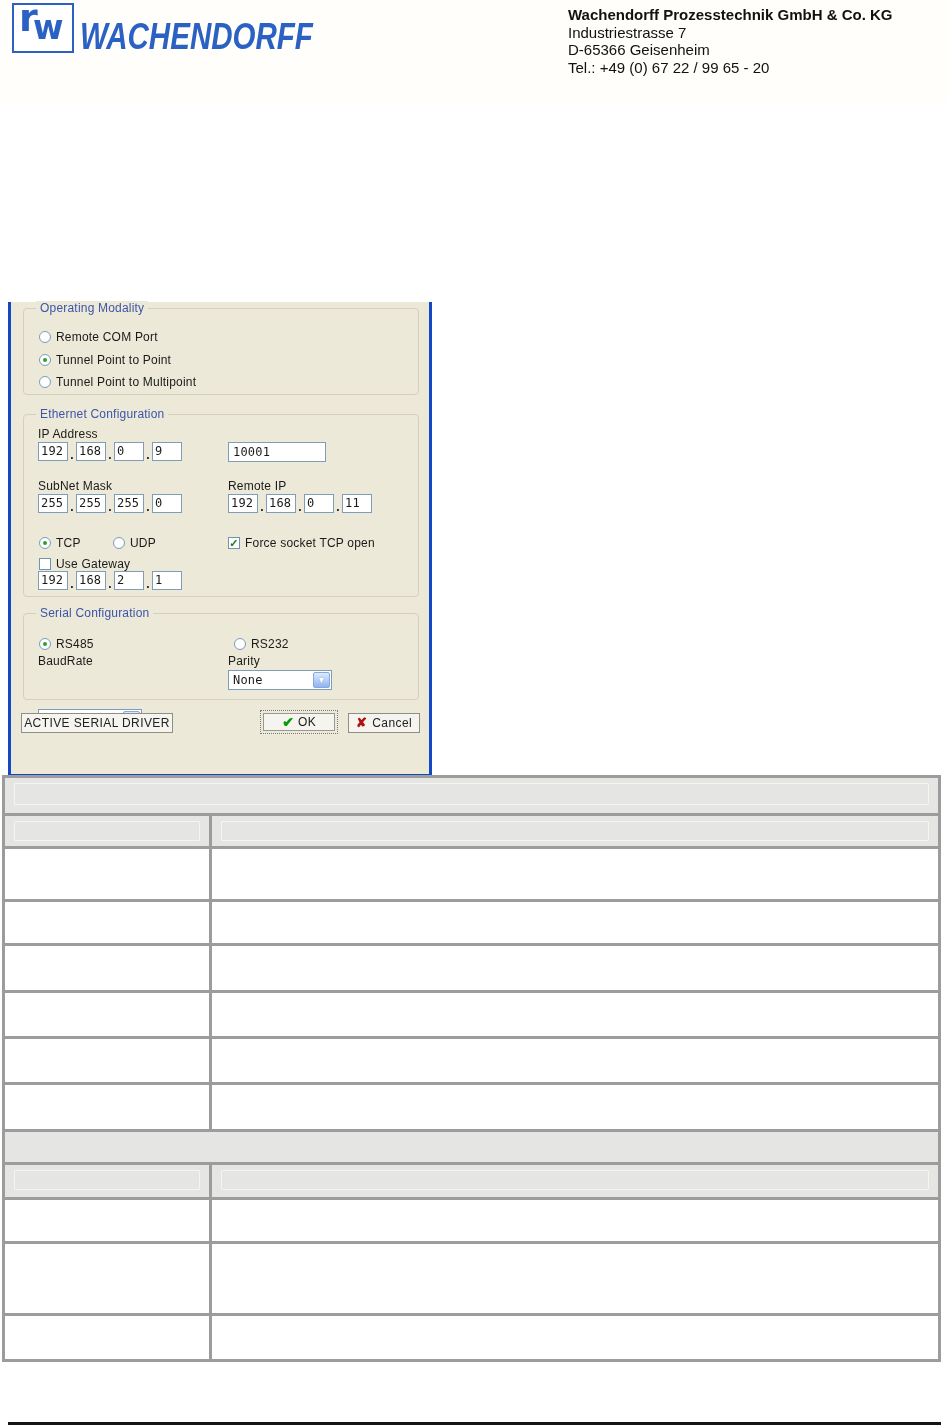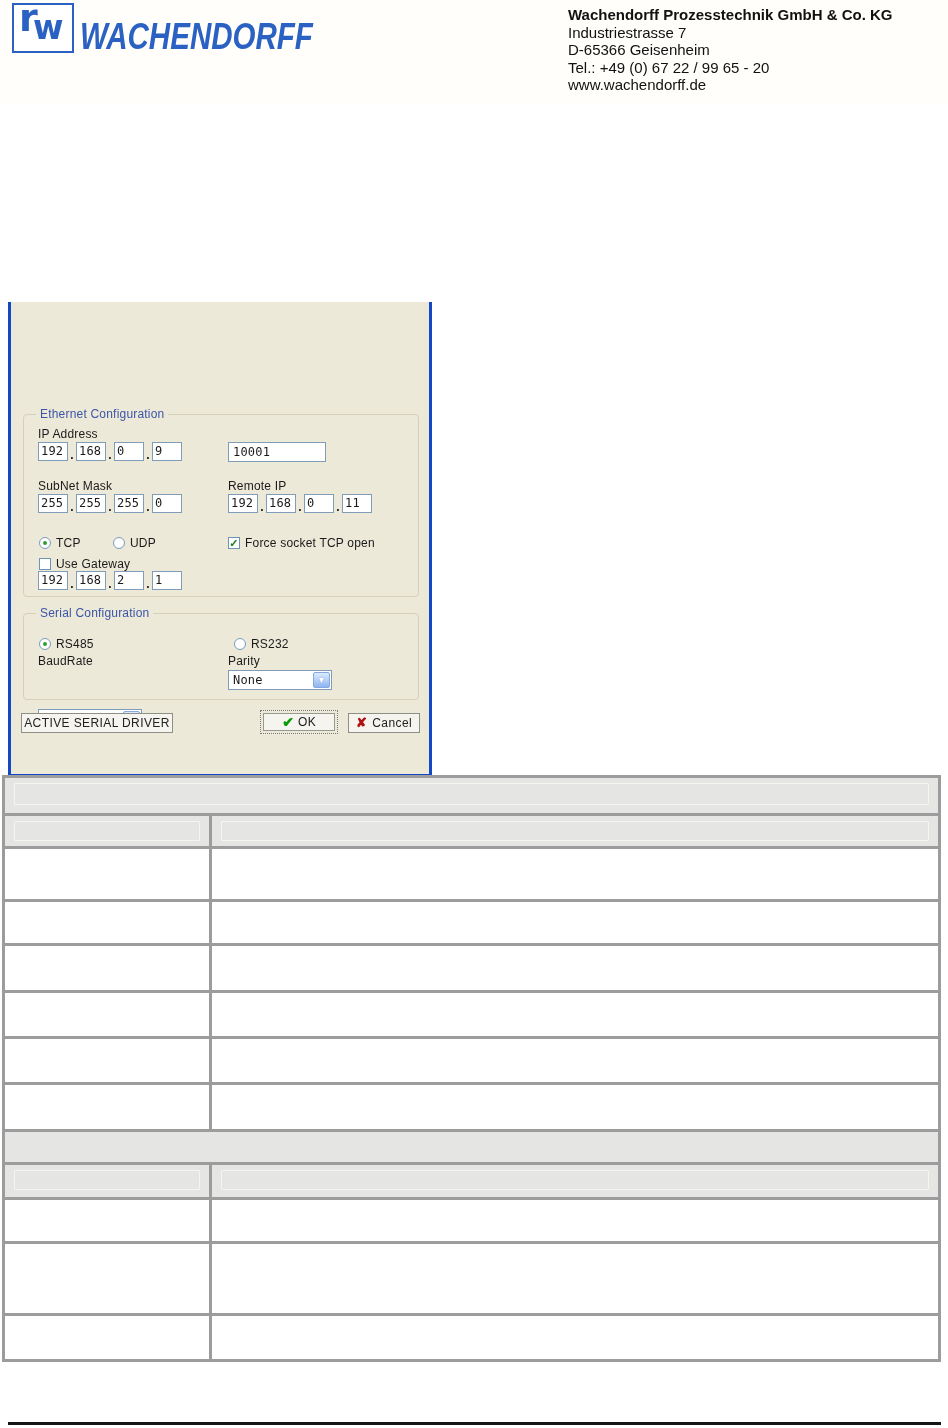--- a/index.html
+++ b/index.html
@@ -110,26 +110,40 @@
     <div class="logo-box">
       <span class="logo-r">r</span>
       <span class="logo-w">w</span>
     </div>
     <div class="wordmark">WACHENDORFF</div>
     <div class="company">
       <div class="co-name">Wachendorff Prozesstechnik GmbH &amp; Co. KG</div>
       <div>Industriestrasse 7</div>
       <div>D-65366 Geisenheim</div>
       <div>Tel.: +49 (0) 67 22 / 99 65 - 20</div>
-      <div>www.wachendorff.de</div>
     </div>
   </div>
 
   <div class="dialog" style="margin-top:23px; top:279px;">
 
+    <div class="groupbox" style="left:12px; top:6px; width:396px; height:87px;">
+      <span class="grouplabel">Operating Modality</span>
+      <div class="radio-row" style="left:15px; top:21px;">
+        <span class="radio"></span>
+        <span>Remote COM Port</span>
+      </div>
+      <div class="radio-row" style="left:15px; top:44px;">
+        <span class="radio sel"></span>
+        <span>Tunnel Point to Point</span>
+      </div>
+      <div class="radio-row" style="left:15px; top:66px;">
+        <span class="radio"></span>
+        <span>Tunnel Point to Multipoint</span>
+      </div>
+    </div>
 
     <div class="groupbox" style="left:12px; top:112px; width:396px; height:183px;">
       <span class="grouplabel">Ethernet Configuration</span>
 
       <span class="field-label" style="left:14px; top:12px;">IP Address</span>
       <div class="octets" style="left:14px; top:27px;">
         <span class="octet">192</span>
         <span class="dot">.</span>
         <span class="octet">168</span>
         <span class="dot">.</span>

